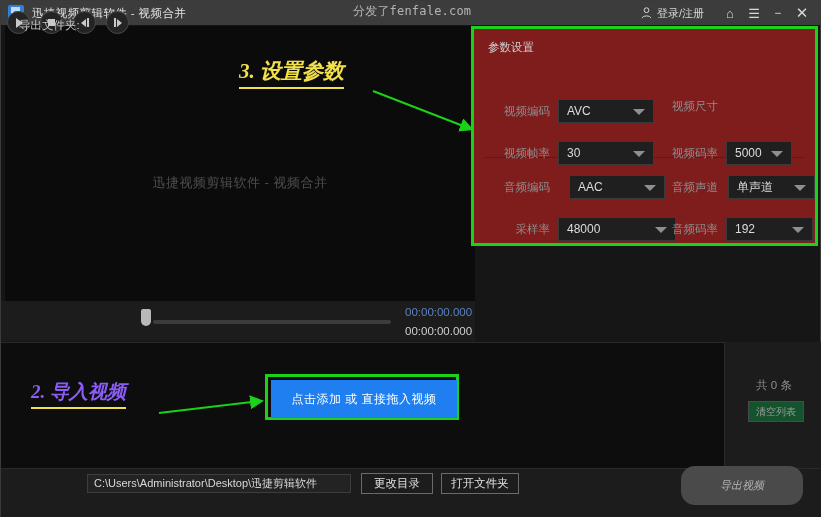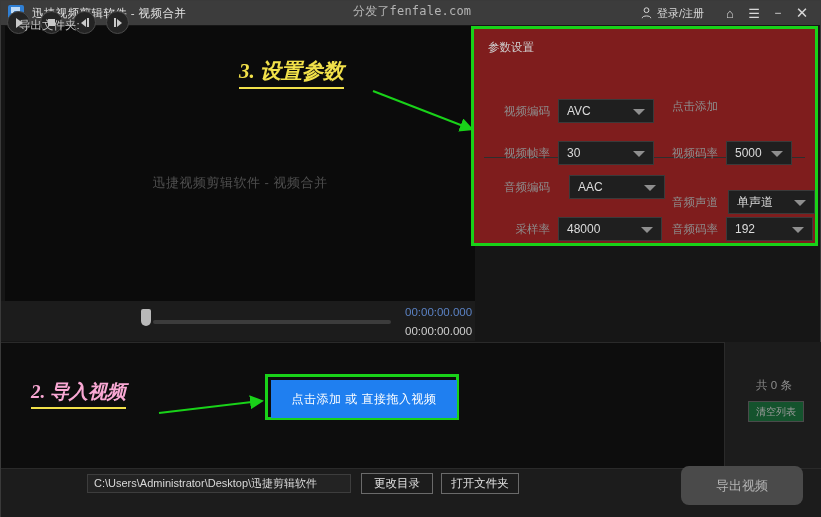--- a/index.html
+++ b/index.html
@@ -61,38 +61,38 @@
   .t-cur{position:absolute;left:404px;top:305px;color:#5b82c4;font-size:11.5px;font-family:"Liberation Sans",sans-serif;}
   .t-tot{position:absolute;left:404px;top:324px;color:#cfcfcf;font-size:11.5px;}
 
   
   .lower{position:absolute;left:0;top:341px;width:821px;height:126px;background:#0d0d0d;border-top:1px solid #2a2a2a;}
   .side{position:absolute;left:723px;top:341px;width:98px;height:126px;background:#1c1c1c;border-left:1px solid #2a2a2a;}
   .count{position:absolute;left:0;right:0;top:36px;text-align:center;color:#8d8d8d;font-size:11.5px;}
   .clearbtn{position:absolute;left:23px;top:59px;width:54px;height:19px;background:#14532d;border:1px solid #4a4a4a;
             color:#9a9a9a;font-size:10px;display:flex;align-items:center;justify-content:center;cursor:pointer;}
 
-  .anno2{position:absolute;left:30px;top:378px;color:#f9a8d4;font-size:19px;font-style:italic;font-weight:bold;
+  .anno2{position:absolute;left:30px;top:378px;color:#8b5cf6;font-size:19px;font-style:italic;font-weight:bold;
          font-family:"Liberation Serif","DejaVu Serif",serif;border-bottom:2px solid #f2e14a;padding-bottom:2px;white-space:nowrap;}
   .arrow2{position:absolute;left:156px;top:390px;width:118px;height:26px;pointer-events:none;}
 
   .addwrap{position:absolute;left:264px;top:373px;width:194px;height:46px;box-sizing:border-box;border:3px solid #19d219;background:#0d0d0d;}
   .addbtn{position:absolute;left:3px;top:3px;width:186px;height:38px;background:#1f7ff0;color:#ffffff;font-size:12px;
           display:flex;align-items:center;justify-content:center;cursor:pointer;letter-spacing:.5px;}
 
   
   .footer{position:absolute;left:0;top:467px;width:821px;height:48px;background:#1c1c1c;border-top:1px solid #2a2a2a;}
   .f-lbl{position:absolute;left:18px;top:17px;color:#c8c8c8;font-size:11.5px;}
   .pathbox{position:absolute;left:86px;top:473px;width:264px;height:19px;box-sizing:border-box;
            background:#232323;border:1px solid #3d3d3d;display:flex;align-items:center;cursor:text;}
   .pathbox span{color:#d9d9d9;font-size:11px;padding-left:6px;white-space:nowrap;overflow:hidden;}
   .fbtn{position:absolute;top:472px;height:21px;box-sizing:border-box;border:1px solid #6a6a6a;background:#1c1c1c;
         color:#e0e0e0;font-size:11.5px;display:flex;align-items:center;justify-content:center;cursor:pointer;}
-  .exportbtn{position:absolute;left:680px;top:465px;width:122px;height:39px;background:#4a4a4a;color:#b4b4b4;font-size:13px;
-             display:flex;align-items:center;justify-content:center;cursor:pointer;border-radius:8px;}
+  .exportbtn{position:absolute;left:680px;top:465px;width:122px;height:39px;background:#4a4a4a;color:#b4b4b4;font-size:11px;
+             display:flex;align-items:center;justify-content:center;cursor:pointer;border-radius:14px;font-style:italic;}
 </style>
 </head>
 <body>
 
 <div id="app">
 
   <div class="titlebar">
     <div class="tb-logo"></div>
     <div class="tb-title">迅捷视频剪辑软件 - 视频合并</div>
   </div>
@@ -132,21 +132,21 @@
 
       <div class="row" style="left:22px;top:70px;">
         <div class="lbl" style="width:54px;">视频编码</div>
         <div class="dd" style="width:96px;margin-left:8px;">
           <span class="dd-val">AVC</span>
           <span class="dd-arrow"></span>
         </div>
       </div>
 
       <div class="row" style="left:190px;top:70px;">
-        <div class="lbl" style="width:54px;">点击添加</div>
+        <div class="lbl" style="width:54px;">视频尺寸</div>
       </div>
 
       <div class="row" style="left:22px;top:112px;">
         <div class="lbl" style="width:54px;">视频帧率</div>
         <div class="dd" style="width:96px;margin-left:8px;">
           <span class="dd-val">30</span>
           <span class="dd-arrow"></span>
         </div>
       </div>
 
@@ -159,31 +159,31 @@
       </div>
 
       <div class="row" style="left:22px;top:146px;">
         <div class="lbl" style="width:54px;">音频编码</div>
         <div class="dd" style="width:96px;margin-left:19px;">
           <span class="dd-val">AAC</span>
           <span class="dd-arrow"></span>
         </div>
       </div>
 
-      <div class="row" style="left:190px;top:161px;">
+      <div class="row" style="left:190px;top:146px;">
         <div class="lbl" style="width:54px;">音频声道</div>
         <div class="dd" style="width:87px;margin-left:10px;">
           <span class="dd-val">单声道</span>
           <span class="dd-arrow"></span>
         </div>
       </div>
 
       <div class="row" style="left:22px;top:188px;">
         <div class="lbl" style="width:54px;">采样率</div>
-        <div class="dd" style="width:104px;margin-left:8px;">
+        <div class="dd" style="width:118px;margin-left:8px;">
           <span class="dd-val">48000</span>
           <span class="dd-arrow"></span>
         </div>
       </div>
 
       <div class="row" style="left:190px;top:188px;">
         <div class="lbl" style="width:54px;">音频码率</div>
         <div class="dd" style="width:87px;margin-left:8px;">
           <span class="dd-val">192</span>
           <span class="dd-arrow"></span>

